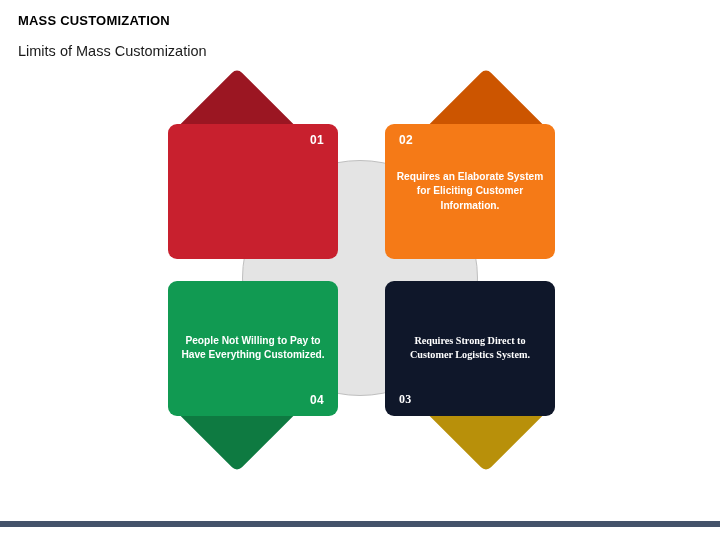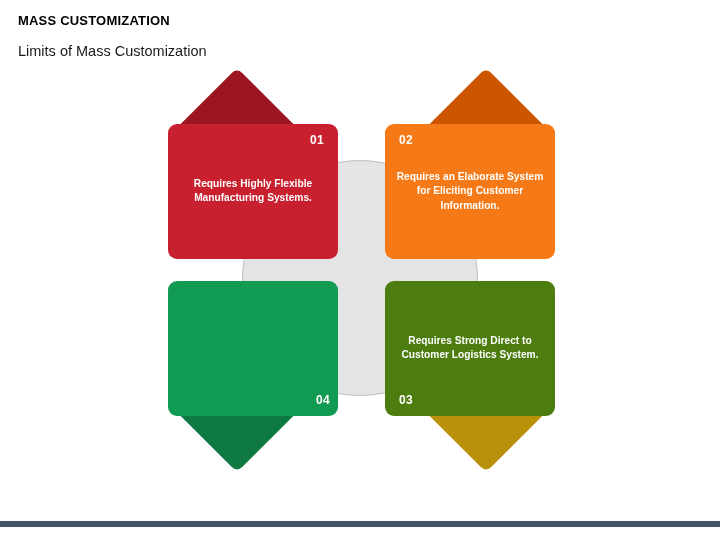--- a/index.html
+++ b/index.html
@@ -101,21 +101,21 @@
     color: #ffffff;
     font-size: 12px;
     font-weight: bold;
     letter-spacing: 0.3px;
   }
 
   
   .num-tr { top: 9px; right: 14px; }
   .num-tl { top: 9px; left: 14px; }
   .num-bl { bottom: 9px; left: 14px; margin-top: 36px; }
-  .num-br { bottom: 9px; right: 8px; padding-left: 36px; }
+  .num-br { bottom: 9px; right: 14px; padding-left: 36px; }
 
   
   
   #node-01 { left: 168px; top: 46px; }
   #node-01 .diamond { left: 20px;  top: -36px; }
   #node-01 .card    { left: 0;     top: 0; }
 
   
   #node-02 { left: 385px; top: 46px; }
   #node-02 .diamond { left: 52px;  top: -36px; }
@@ -149,43 +149,43 @@
   <div id="page-subtitle">Limits of Mass Customization</div>
 </div>
 
 <div id="diagram">
 
   <div id="center-circle" style="background: rgb(228, 228, 228); border-color: rgb(191, 191, 191);"></div>
 
   <div class="node" id="node-01">
     <div class="diamond" style="background: rgb(155, 22, 34);"></div>
     <div class="card" style="background: rgb(200, 32, 46);">
-      <div class="card-text">Requires Highly Flexible Manufacturing Systems.</div>
       <div class="card-num num-tr">01</div>
     </div>
   </div>
 
   <div class="node" id="node-02">
     <div class="diamond" style="background: rgb(204, 85, 0);"></div>
     <div class="card" style="background: rgb(245, 122, 23);">
       <div class="card-text">Requires an Elaborate System for Eliciting Customer Information.</div>
       <div class="card-num num-tl">02</div>
     </div>
   </div>
 
   <div class="node" id="node-03">
     <div class="diamond" style="background: rgb(184, 144, 10);"></div>
-    <div class="card" style="background: #4d7c0f;">
+    <div class="card" style="background: #0f172a; font-family: Liberation Serif, serif;">
       <div class="card-text">Requires Strong Direct to Customer Logistics System.</div>
       <div class="card-num num-bl">03</div>
     </div>
   </div>
 
   <div class="node" id="node-04">
     <div class="diamond" style="background: rgb(14, 122, 65);"></div>
     <div class="card" style="background: rgb(17, 154, 82);">
+      <div class="card-text">People Not Willing to Pay to Have Everything Customized.</div>
       <div class="card-num num-br">04</div>
     </div>
   </div>
 
 </div>
 
 <div id="footer-bar" style="background: rgb(68, 83, 106);"></div>
 
 </body></html>

